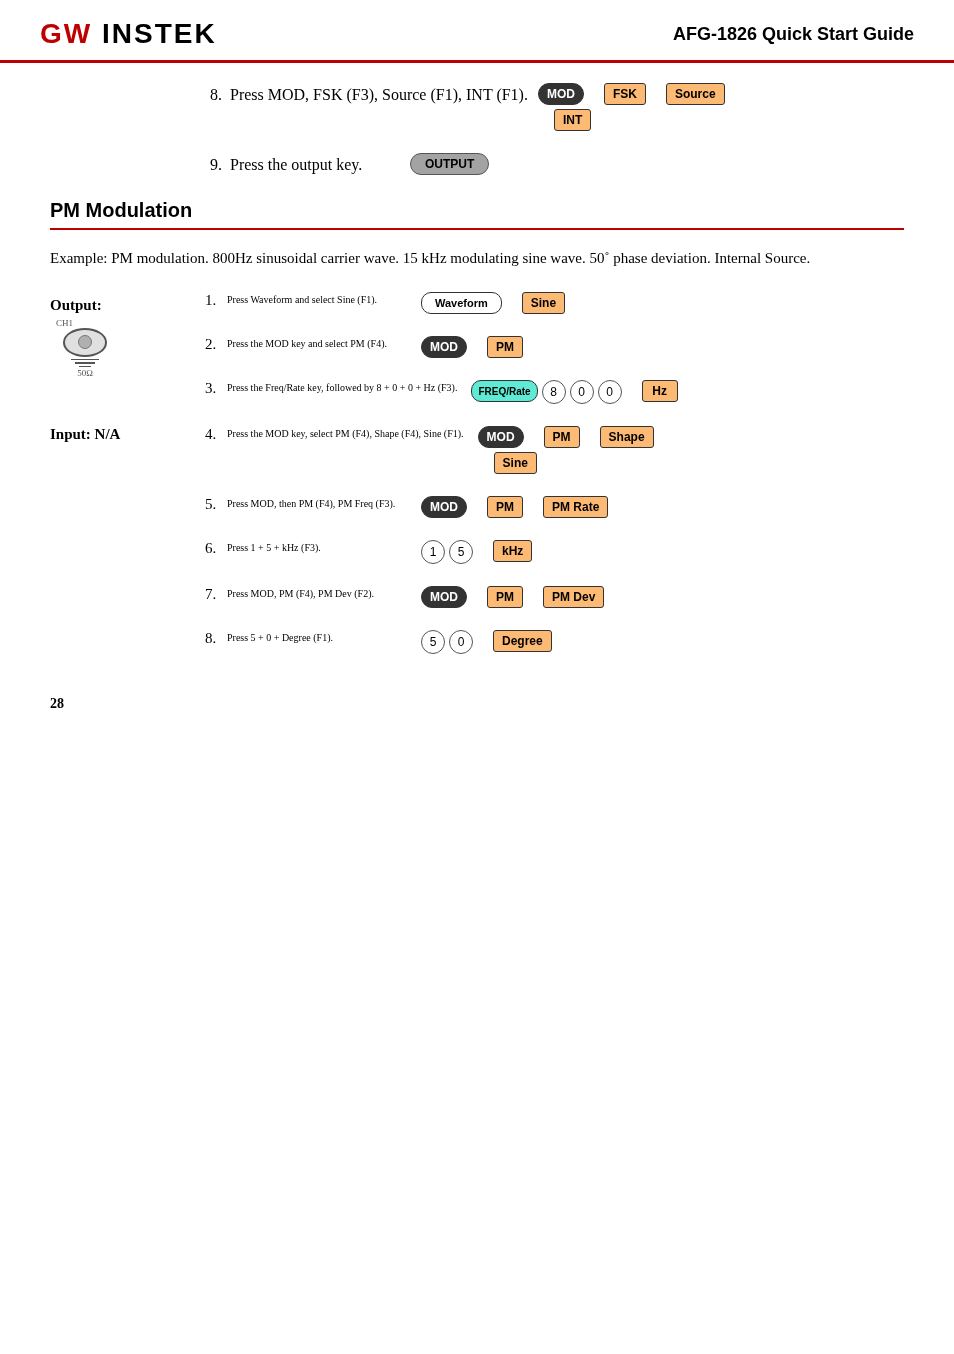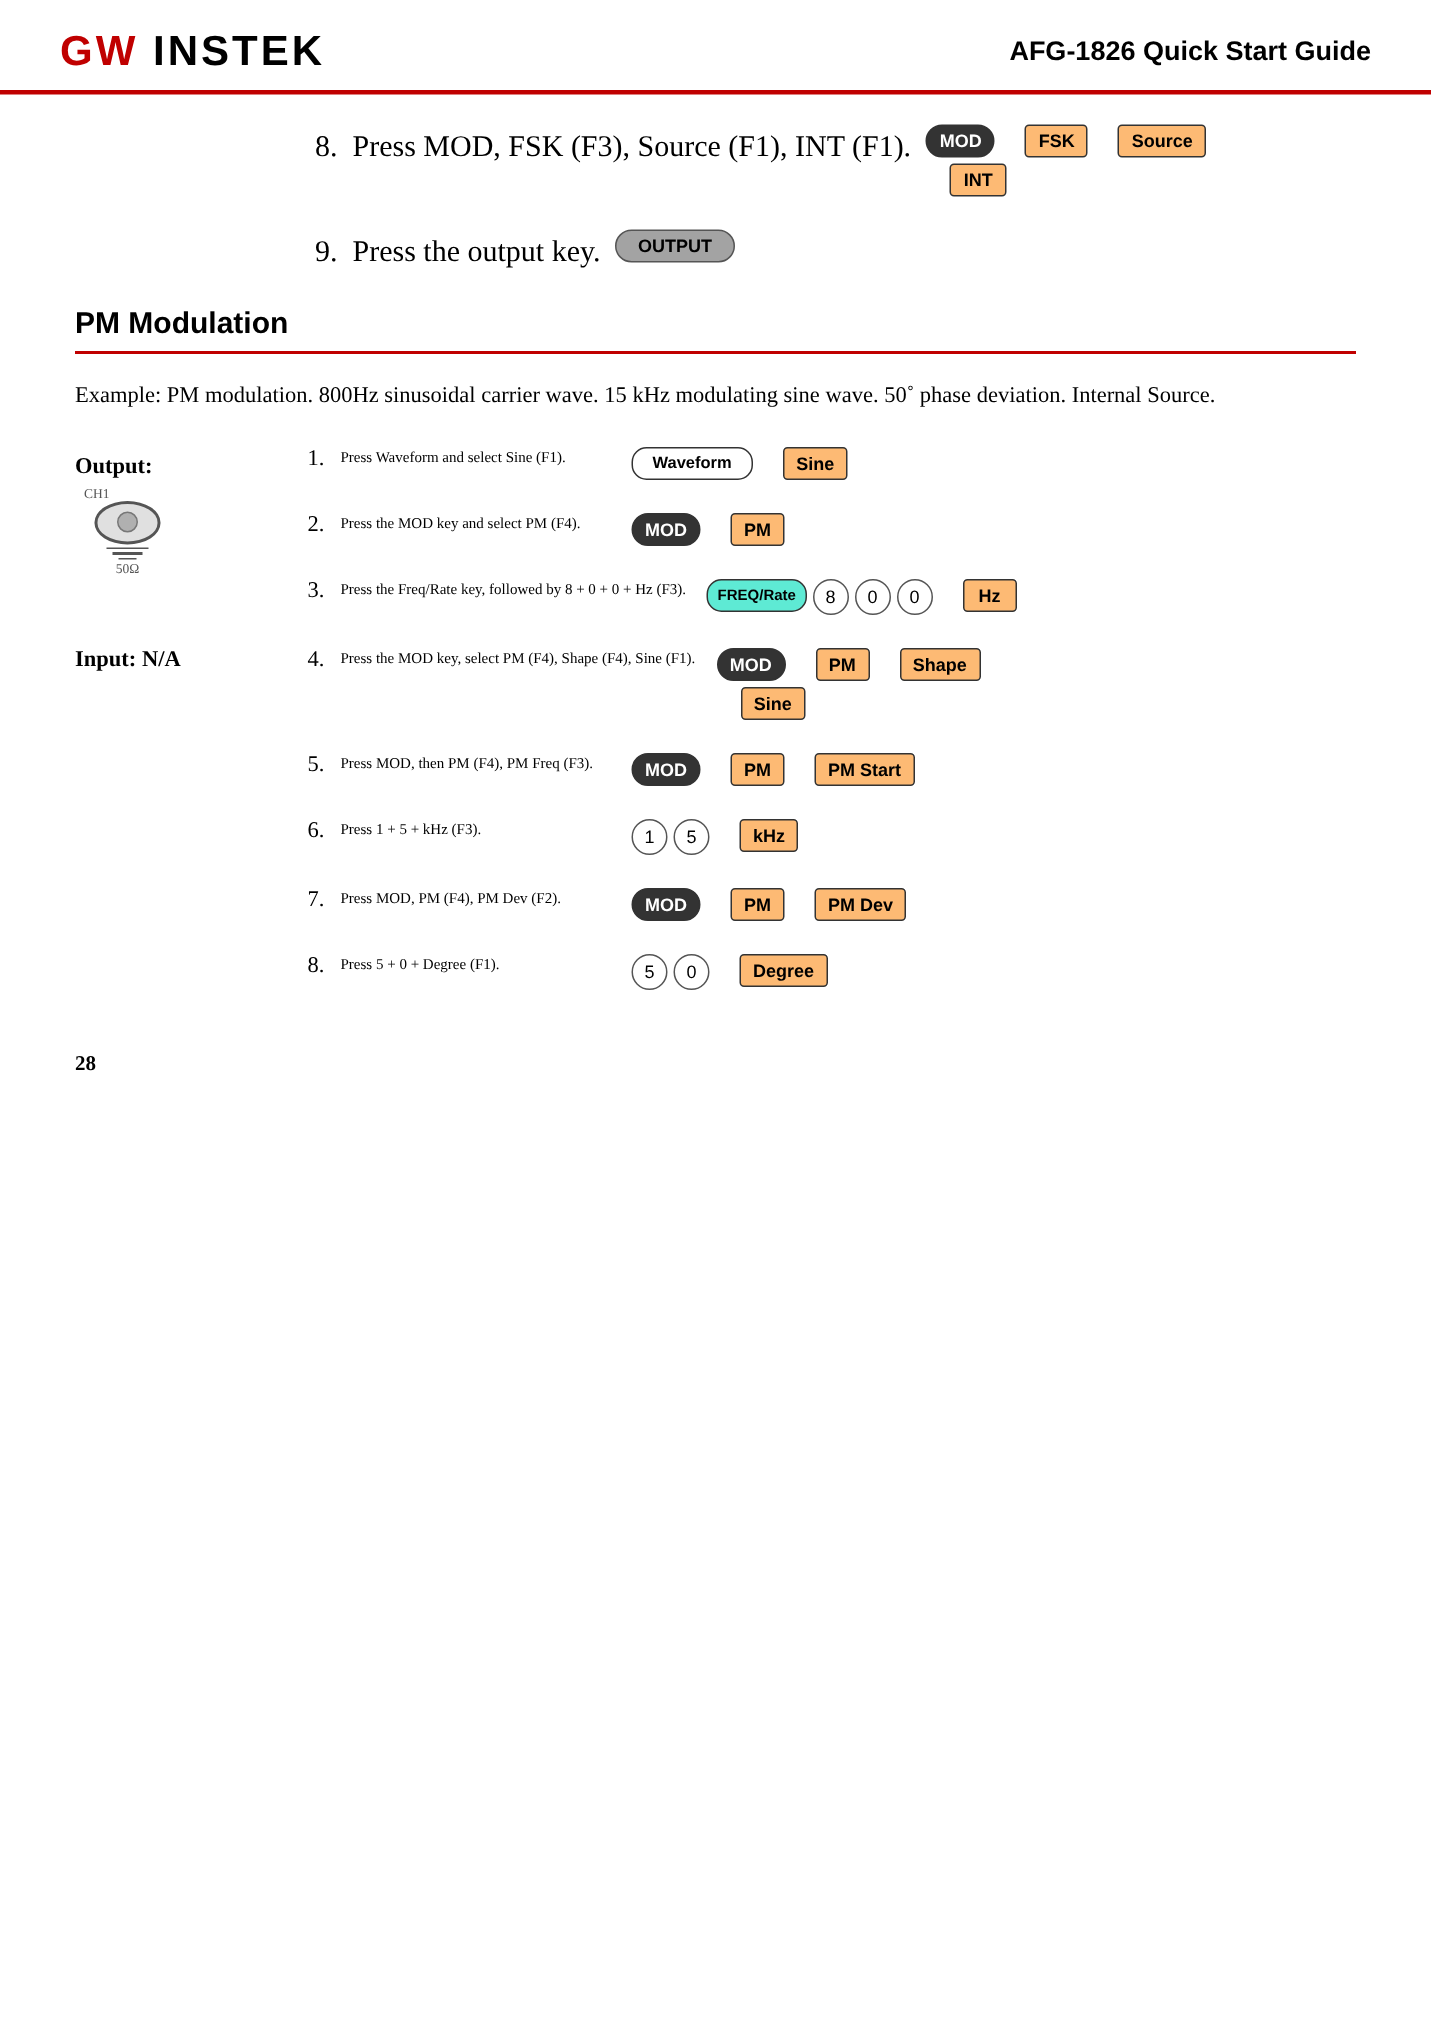--- a/index.html
+++ b/index.html
@@ -51,21 +51,21 @@
     }
 
     .step-num {
       min-width: 160px;
       font-size: 15px;
       padding-top: 2px;
     }
 
     .step-text {
       min-width: 200px;
-      font-size: 20px;
+      font-size: 16px;
       line-height: 1.5;
       padding-right: 10px;
     }
 
     .step-visual {
       display: flex;
       flex-wrap: wrap;
       align-items: flex-start;
       gap: 5px;
     }
@@ -327,21 +327,21 @@
               </div>
             </li>
 
             <li style="display:flex;align-items:flex-start;margin-bottom:22px;">
               <span style="min-width:22px;font-size:15px;">5.</span>
               <div class="step-content-wrap">
                 <div class="step-description">Press MOD, then PM (F4), PM Freq (F3).</div>
                 <div class="step-keys">
                   <span class="key-btn dark rounded">MOD</span>
                   <span class="key-btn highlight">PM</span>
-                  <span class="key-btn highlight">PM Start</span>
+                  <span class="key-btn highlight">PM Rate</span>
                 </div>
               </div>
             </li>
 
             <li style="display:flex;align-items:flex-start;margin-bottom:22px;">
               <span style="min-width:22px;font-size:15px;">6.</span>
               <div class="step-content-wrap">
                 <div class="step-description">Press 1 + 5 + kHz (F3).</div>
                 <div class="step-keys">
                   <span class="num-key">1</span>

